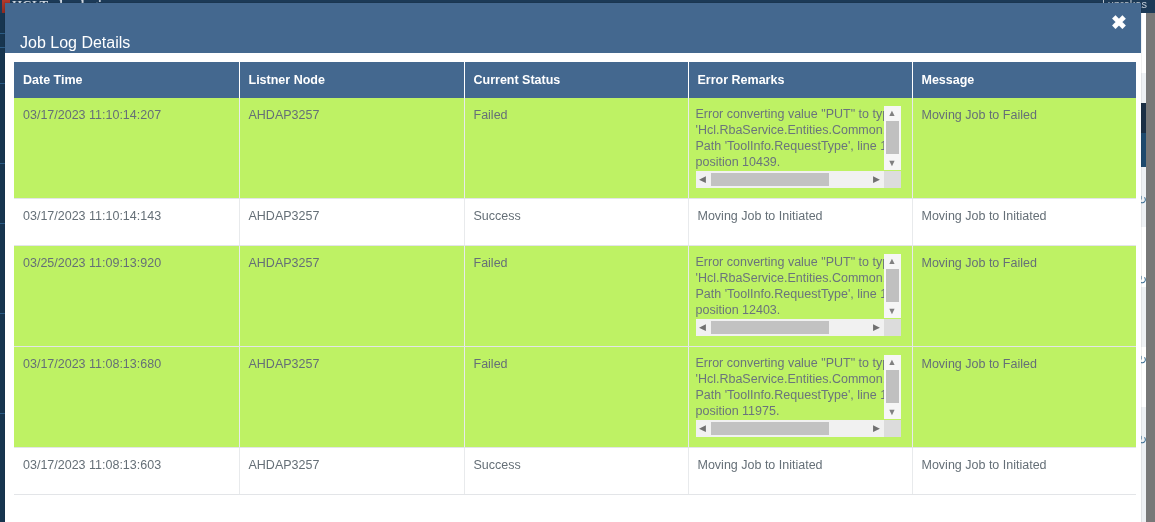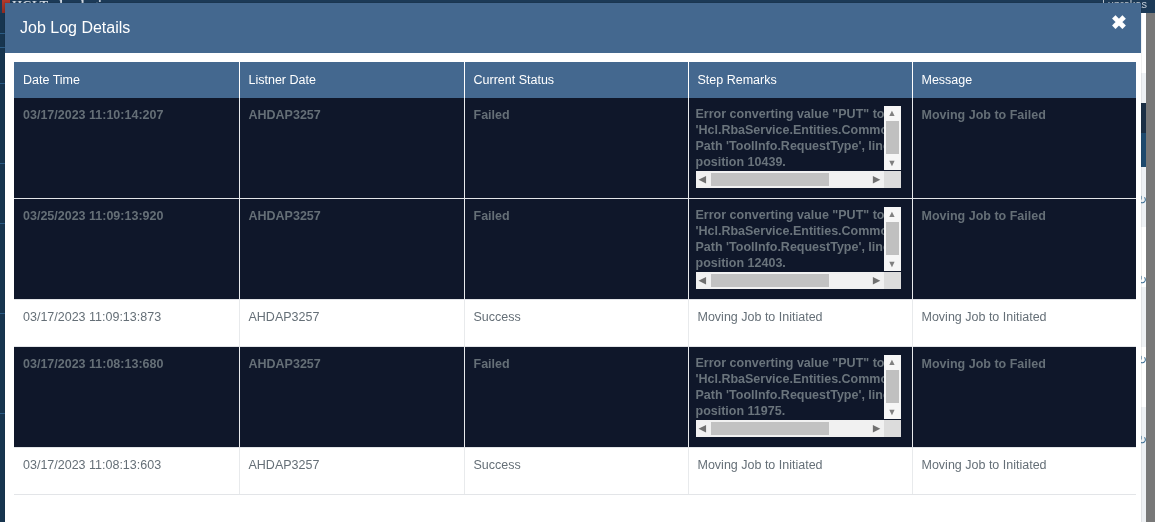--- a/index.html
+++ b/index.html
@@ -74,21 +74,21 @@
     position: absolute; left: 5px; top: 3px;
     width: 1136px; height: 519px;
     background: #ffffff;
     box-shadow: 0 0 0 1px rgba(0,0,0,.06);
   }
   #modal-header {
     height: 50px; background: #44688f;
     position: relative;
   }
   #modal-title {
-    position: absolute; left: 15px; top: 0; line-height: 50px;
+    position: absolute; left: 15px; top: 15px; line-height: 50px;
     color: #ffffff; font-size: 16px; font-weight: normal;
   }
   #modal-close {
     position: absolute; right: 11px; top: 9px;
     width: 22px; height: 22px; line-height: 22px; text-align: center;
     color: #ffffff; font-size: 19px; font-weight: bold;
     cursor: pointer; user-select: none;
   }
   #modal-body {
     position: absolute; left: 0; top: 50px; right: 0; bottom: 0;
@@ -101,40 +101,40 @@
     width: 1122px;
     border-collapse: collapse;
     table-layout: fixed;
     font-size: 12.5px;
     color: #5f6a72;
   }
   table.logtable thead th {
     background: #44688f;
     color: #ffffff;
     font-size: 12.5px;
-    font-weight: normal;
+    font-weight: bold;
     text-align: left;
     padding: 10px 9px;
     height: 36px;
     border-right: 1px solid #ffffff;
     vertical-align: middle;
   }
   table.logtable thead th:last-child { border-right: none; }
 
   table.logtable tbody td {
     border-bottom: 1px solid #e3e5e8;
     border-right: 1px solid #e8eaec;
     padding: 10px 9px;
     vertical-align: top;
     color: #656f77;
     background: #ffffff;
     overflow: hidden;
   }
   table.logtable tbody td:last-child { border-right: none; }
-  table.logtable tbody tr.alt td { background: #0f172a; font-weight: bold; }
+  table.logtable tbody tr.alt td { background: #bef264; }
   table.logtable tbody tr.tall td { height: 88px; }
   table.logtable tbody tr.short td { height: 47px; }
 
   .col-dt   { width: 225px; }
   .col-node { width: 225px; }
   .col-stat { width: 224px; }
   .col-step { width: 224px; }
   .col-msg  { width: 224px; }
 
   
@@ -248,23 +248,23 @@
       <colgroup>
         <col class="col-dt">
           <col class="col-node">
           <col class="col-stat">
         <col class="col-step">
           <col class="col-msg">
       </colgroup>
       <thead>
         <tr>
           <th>Date Time</th>
-          <th>Listner Date</th>
+          <th>Listner Node</th>
           <th>Current Status</th>
-          <th>Step Remarks</th>
+          <th>Error Remarks</th>
           <th>Message</th>
         </tr>
       </thead>
       <tbody id="table-body">
           <tr class="alt tall">
             <td>03/17/2023 11:10:14:207</td>
             <td>AHDAP3257</td>
             <td>Failed</td>
             <td>
               <div class="remark-box">
@@ -282,20 +282,27 @@
                 <div class="hsb">
                   <div class="arrow left">◀</div>
                   <div class="thumb"></div>
                   <div class="arrow right">▶</div>
                 </div>
                 <div class="corner"></div>
               </div>
             </td>
             <td>Moving Job to Failed</td>
           </tr>
+          <tr class="short">
+            <td>03/17/2023 11:10:14:143</td>
+            <td>AHDAP3257</td>
+            <td>Success</td>
+            <td>Moving Job to Initiated</td>
+            <td>Moving Job to Initiated</td>
+          </tr>
           <tr class="alt tall">
             <td>03/25/2023 11:09:13:920</td>
             <td>AHDAP3257</td>
             <td>Failed</td>
             <td>
               <div class="remark-box">
                 <div class="remark-text">
                   <div>Error converting value "PUT" to type</div>
                   <div>'Hcl.RbaService.Entities.Common.Enur</div>
                   <div>Path 'ToolInfo.RequestType', line 1,</div>
@@ -309,27 +316,20 @@
                 <div class="hsb">
                   <div class="arrow left">◀</div>
                   <div class="thumb"></div>
                   <div class="arrow right">▶</div>
                 </div>
                 <div class="corner"></div>
               </div>
             </td>
             <td>Moving Job to Failed</td>
           </tr>
-          <tr class="short">
-            <td>03/17/2023 11:09:13:873</td>
-            <td>AHDAP3257</td>
-            <td>Success</td>
-            <td>Moving Job to Initiated</td>
-            <td>Moving Job to Initiated</td>
-          </tr>
           <tr class="alt tall">
             <td>03/17/2023 11:08:13:680</td>
             <td>AHDAP3257</td>
             <td>Failed</td>
             <td>
               <div class="remark-box">
                 <div class="remark-text">
                   <div>Error converting value "PUT" to type</div>
                   <div>'Hcl.RbaService.Entities.Common.Enur</div>
                   <div>Path 'ToolInfo.RequestType', line 1,</div>

